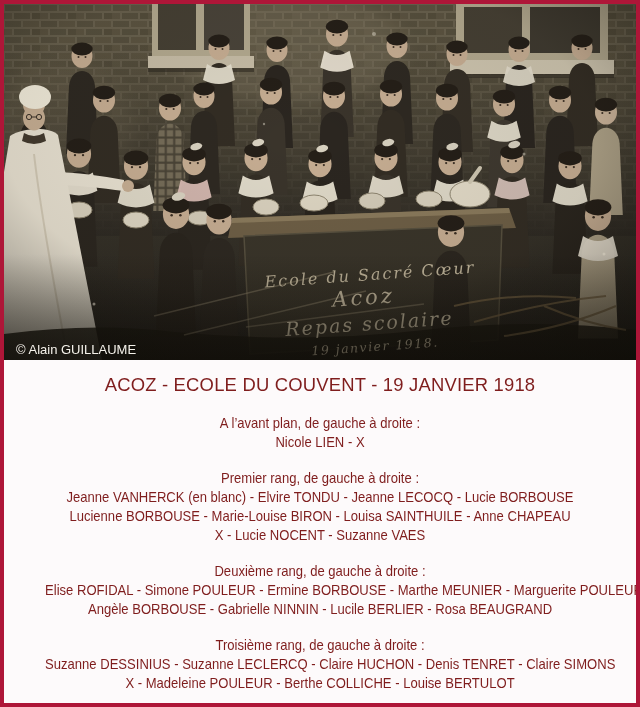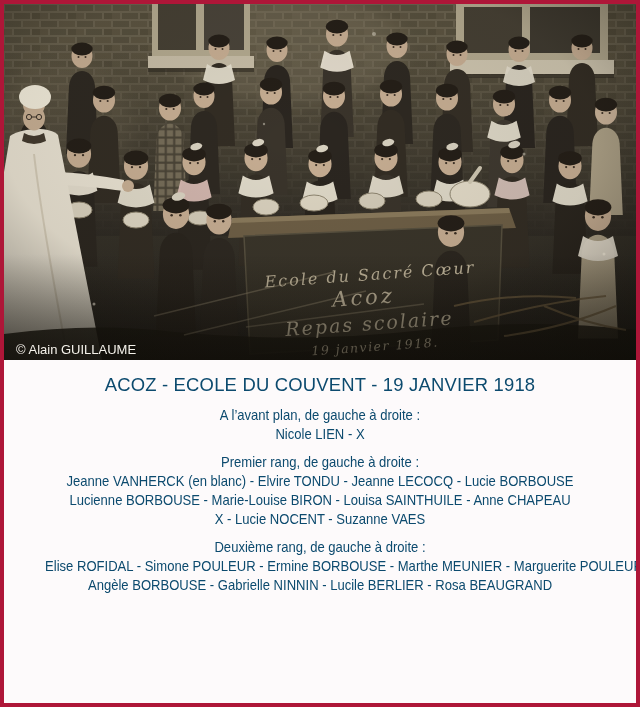--- a/index.html
+++ b/index.html
@@ -17,31 +17,31 @@
   }
   .photo{
     width:632px;height:356px;
     position:relative;
     background:#39352b;
     text-decoration:underline;
   }
   .photo svg{display:block;}
   .caption{
     padding-top:13px;
-    color:#0c4a6e;
+    color:#7f1d1d;
   }
   .title{
     font-size:19px;
     line-height:23px;
     text-align:center;
     transform:scaleX(.97);
     letter-spacing:.2px;
   }
   .intro{margin-top:6px;}
-  .sec{margin-top:9px;}
+  .sec{margin-top:17px;}
   .ln{
     font-size:15px;
     line-height:19px;
     text-align:center;
     transform:scaleX(.87);
     white-space:nowrap;
   }
 </style>
 </head>
 <body>
@@ -448,15 +448,20 @@
       <div class="ln">Lucienne BORBOUSE - Marie-Louise BIRON - Louisa SAINTHUILE - Anne CHAPEAU</div>
       <div class="ln">X - Lucie NOCENT - Suzanne VAES</div>
     </div>
 
     <div class="sec">
       <div class="ln">Deuxième rang, de gauche à droite :</div>
       <div class="ln">Elise ROFIDAL - Simone POULEUR - Ermine BORBOUSE - Marthe MEUNIER - Marguerite POULEUR</div>
       <div class="ln">Angèle BORBOUSE - Gabrielle NINNIN - Lucile BERLIER - Rosa BEAUGRAND</div>
     </div>
 
+    <div class="sec">
+      <div class="ln">Troisième rang, de gauche à droite :</div>
+      <div class="ln">Suzanne DESSINIUS - Suzanne LECLERCQ - Claire HUCHON - Denis TENRET - Claire SIMONS</div>
+      <div class="ln">X - Madeleine POULEUR - Berthe COLLICHE - Louise BERTULOT</div>
+    </div>
   </div>
 
 </div>
 
 </body></html>

